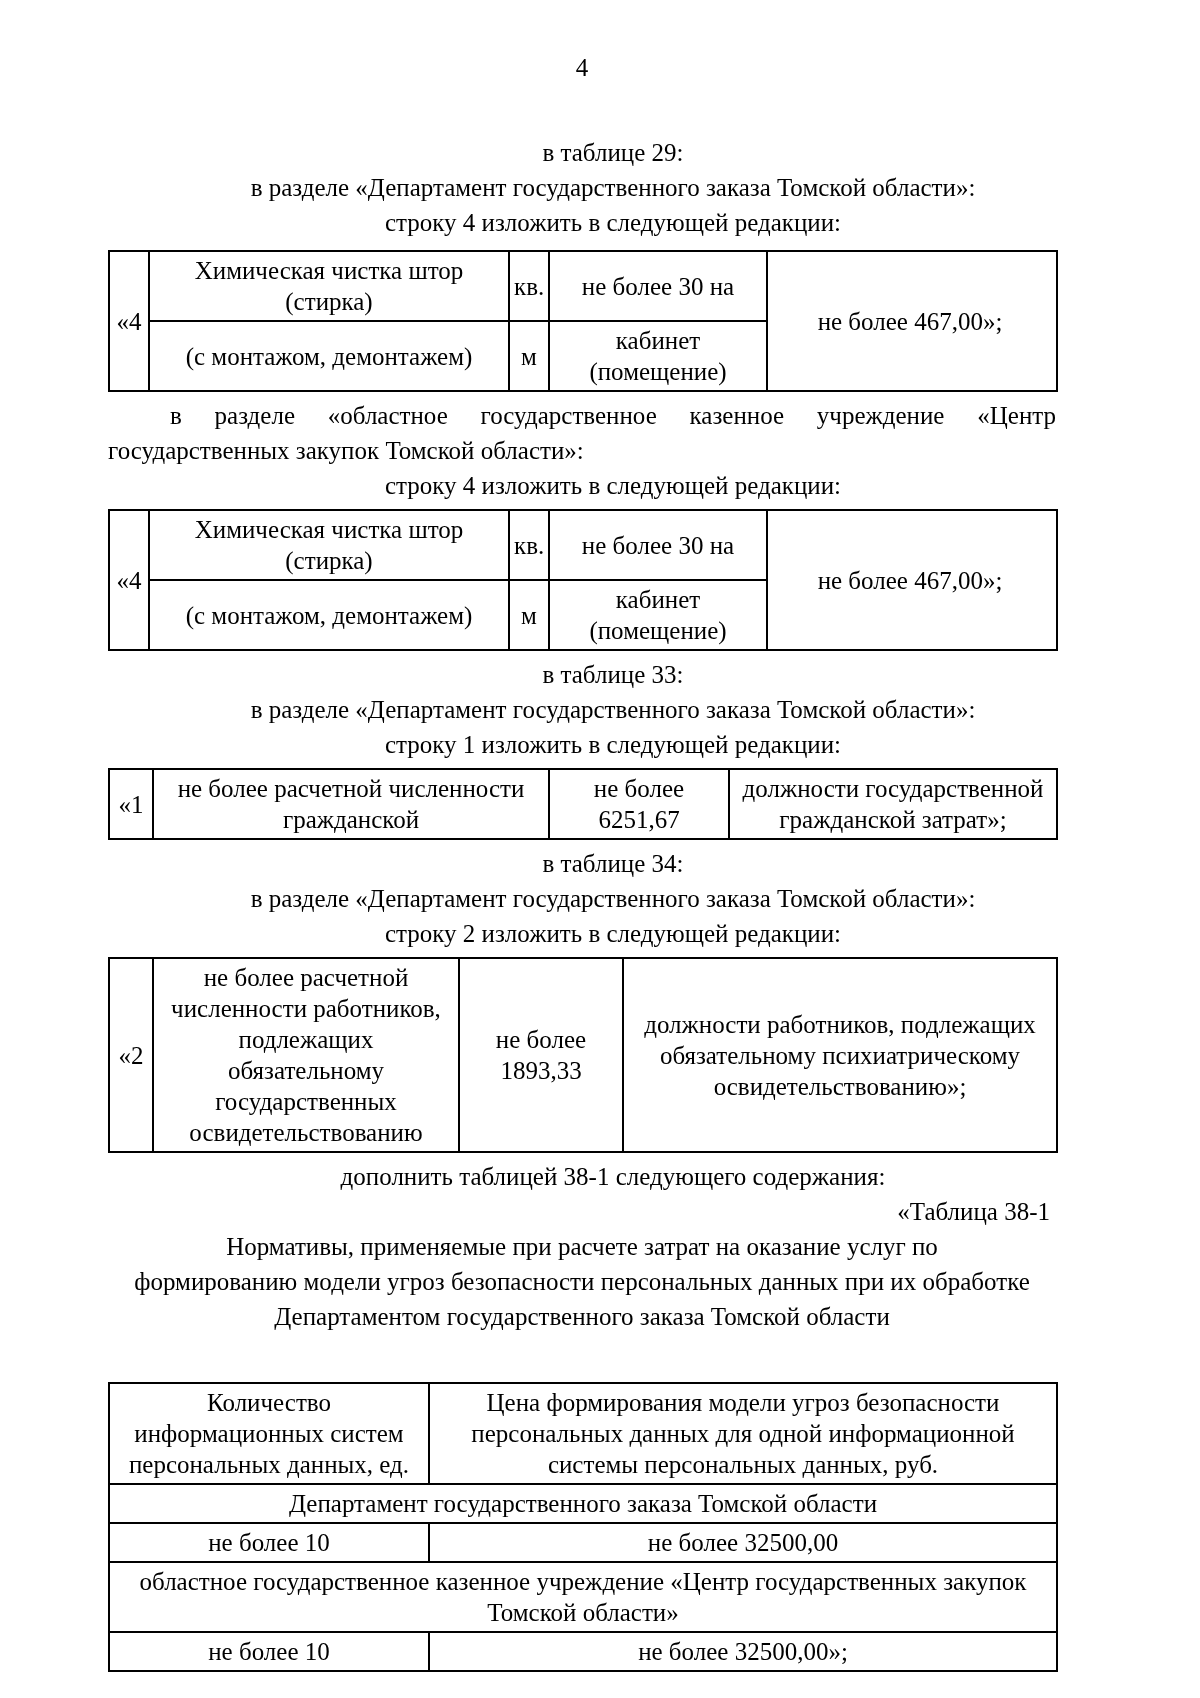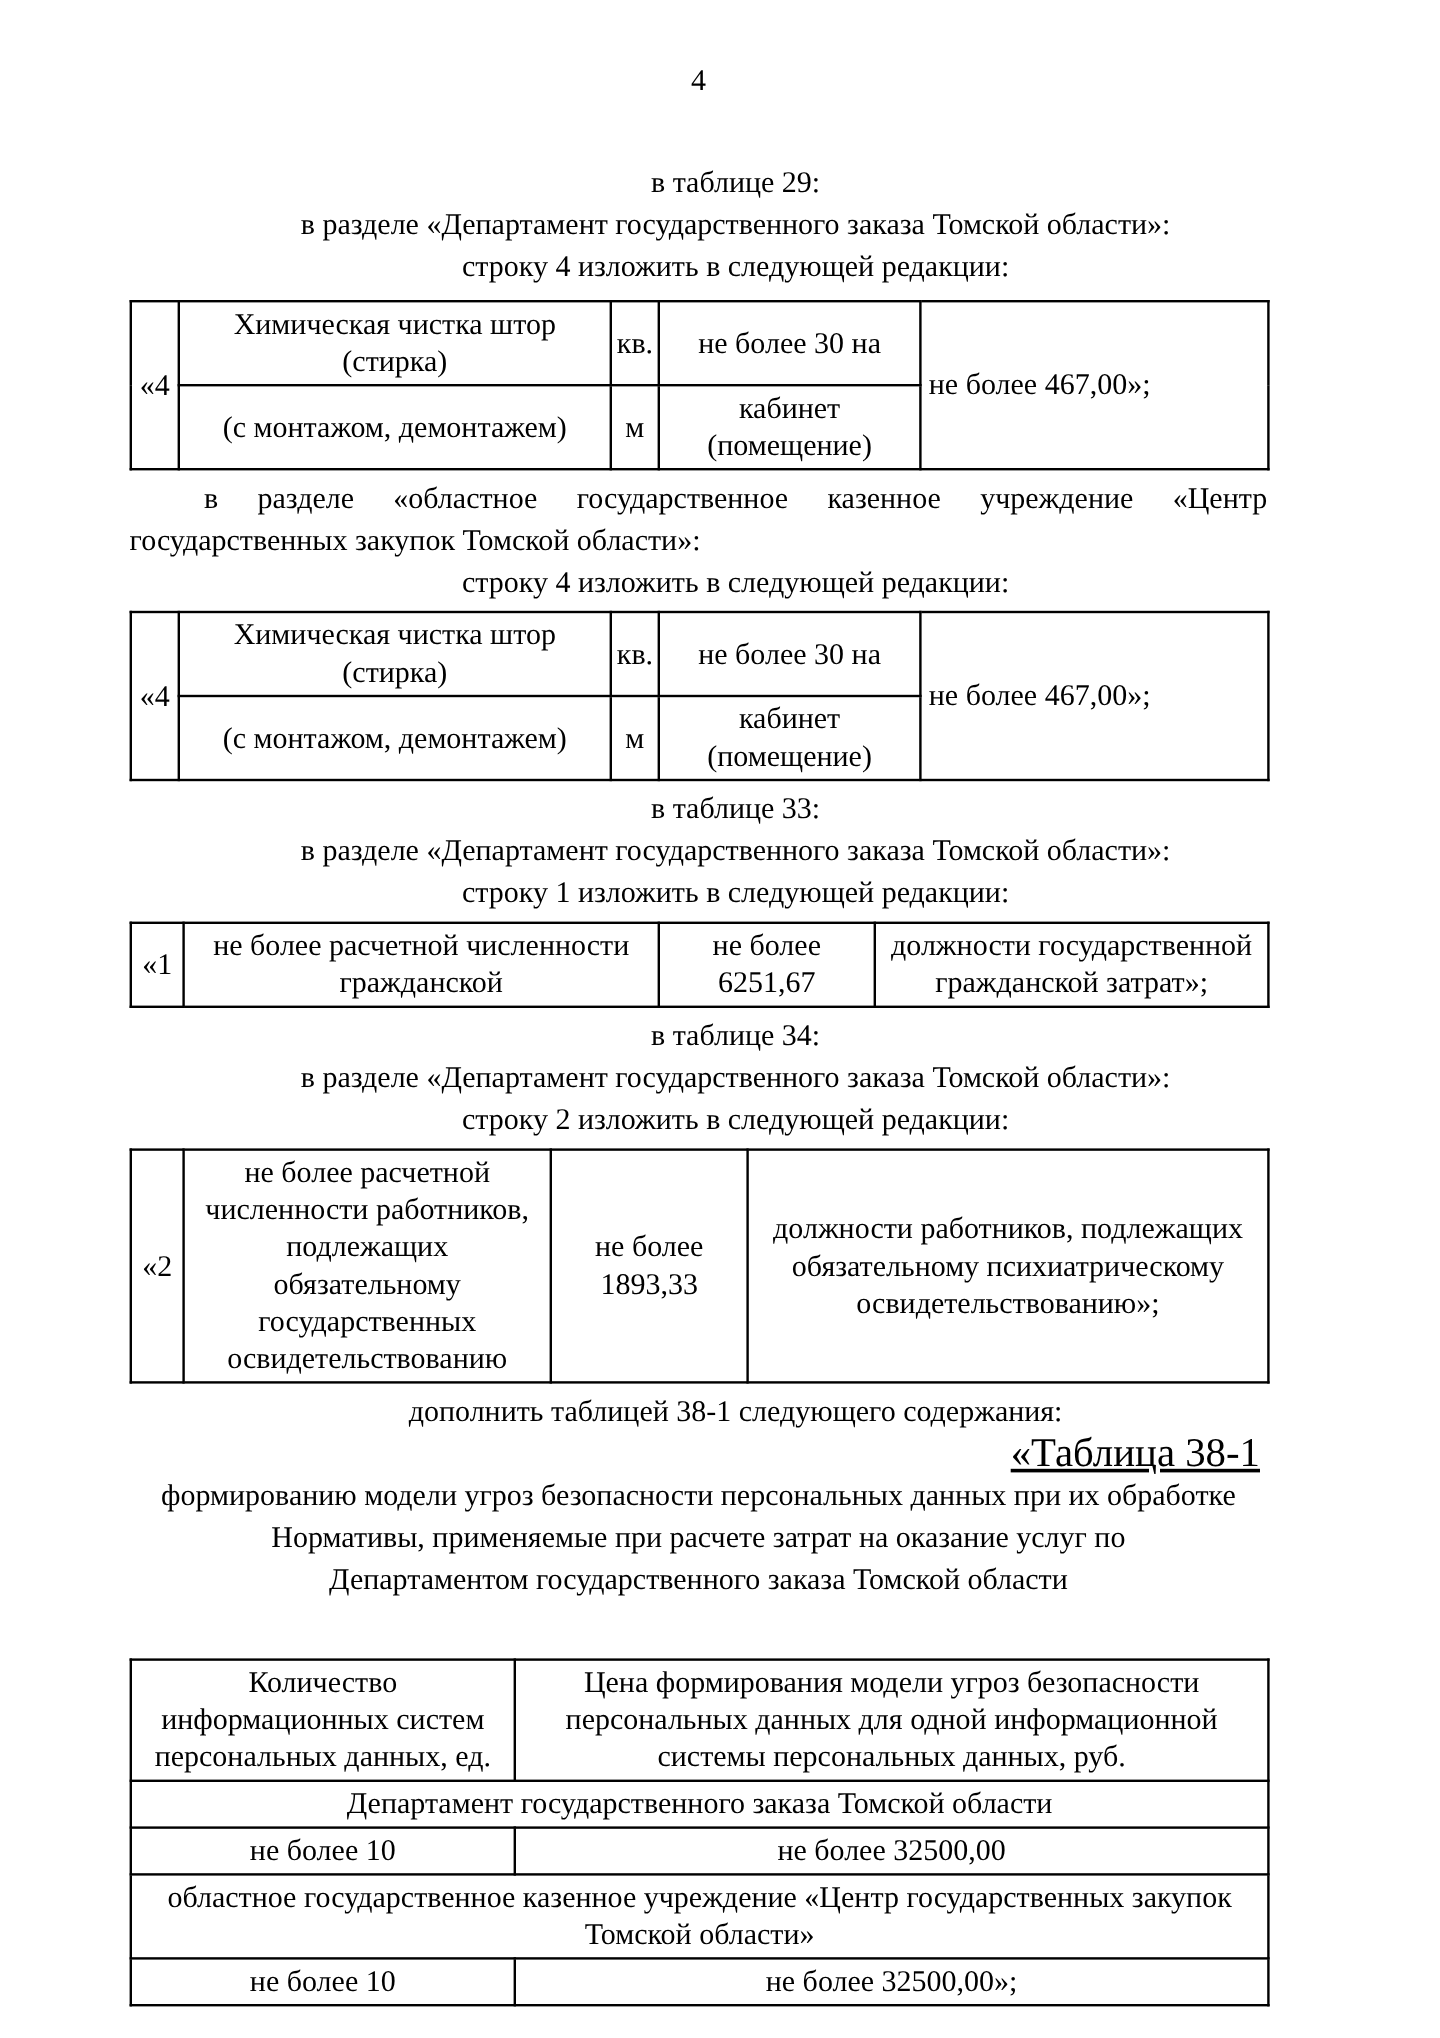--- a/index.html
+++ b/index.html
@@ -45,26 +45,25 @@
     text-indent: 62px;
   }
   .para.justify {
     text-align: justify;
     text-indent: 62px;
   }
   .spacer-top {
     height: 55px;
   }
   .right-label {
-    font-size: 34px;
+    font-size: 25px;
     line-height: 35px;
     text-align: right;
     margin: 0;
     padding-right: 6px;
-    text-decoration: underline;
   }
   .center-title {
     font-size: 25px;
     line-height: 35px;
     text-align: center;
     margin: 0;
   }
   
   table.doc {
     border-collapse: collapse;
@@ -79,25 +78,25 @@
     vertical-align: middle;
     text-align: center;
     overflow: visible;
     white-space: normal;
   }
   .overflow-cell {
     position: relative;
   }
   .overflow-cell .inner {
     position: absolute;
-    left: 6px;
+    left: 17px;
     top: 50%;
     transform: translateY(-50%);
     width: 250px;
-    text-align: left;
+    text-align: center;
     white-space: nowrap;
   }
   .t1 { margin-top: 4px; }
   .gap-s { height: 6px; }
   .gap-xl { height: 48px; }
 </style>
 </head>
 <body>
 
 <div class="page">
@@ -243,22 +242,22 @@
           </td>
         </tr>
       </tbody>
     </table>
 
     <div class="gap-s"></div>
 
     <p class="para indent">дополнить таблицей 38-1 следующего содержания:</p>
     <p class="right-label">«Таблица 38-1</p>
 
+    <p class="center-title">Нормативы, применяемые при расчете затрат на оказание услуг по</p>
     <p class="center-title">формированию модели угроз безопасности персональных данных при их обработке</p>
-    <p class="center-title">Нормативы, применяемые при расчете затрат на оказание услуг по</p>
     <p class="center-title">Департаментом государственного заказа Томской области</p>
 
     <div class="gap-xl"></div>
 
     <table class="doc">
       <colgroup>
         <col style="width:320px">
         <col style="width:628px">
       </colgroup>
       <tbody>

